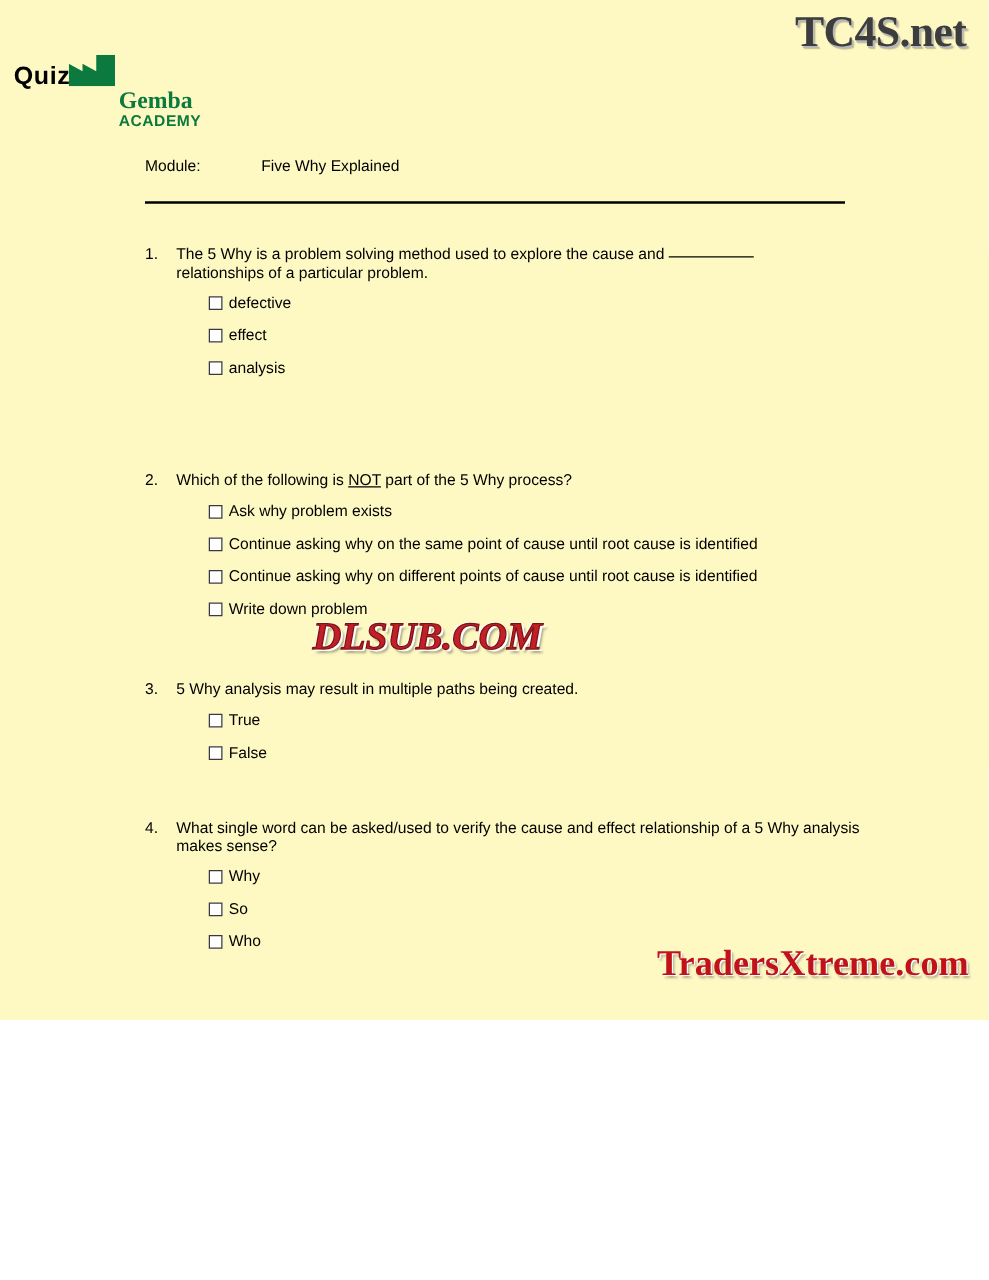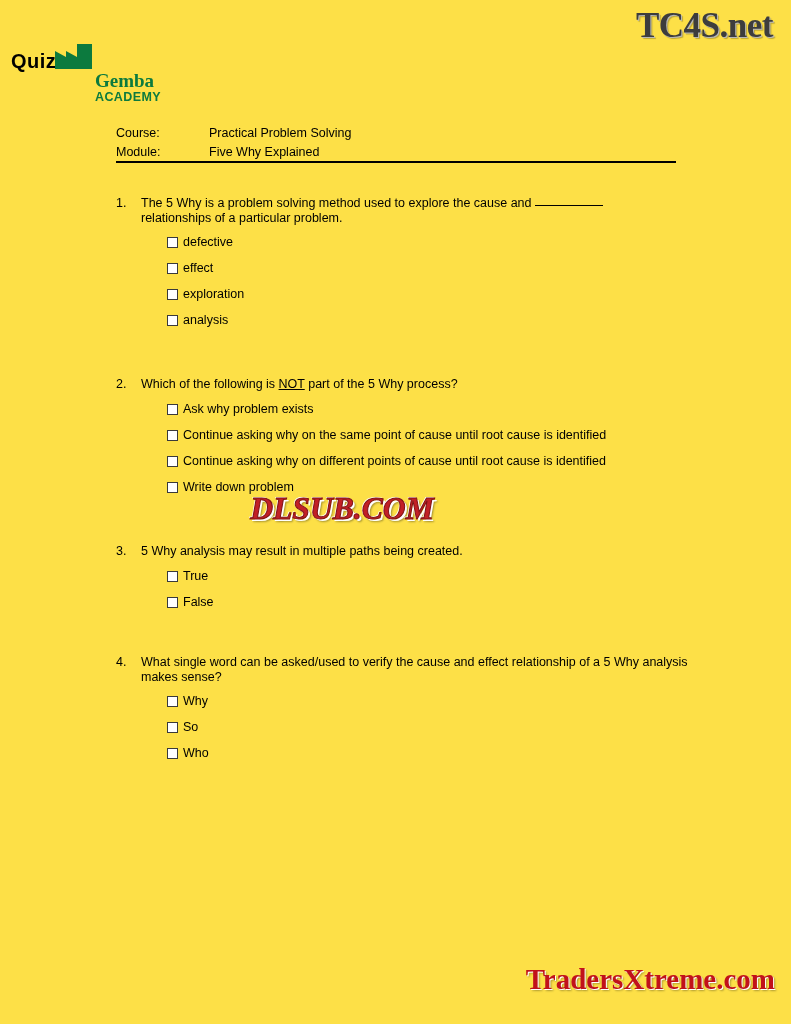--- a/index.html
+++ b/index.html
@@ -13,22 +13,22 @@
     position: relative;
     font-family: "Liberation Sans", sans-serif;
     color: #000000;
     overflow: hidden;
   }
 
   .page {
     position: absolute;
     left: 0; top: 0;
     width: 791px;
-    height: 1024px;
-    background: #fde047;
+    height: 816px;
+    background: #fef9c3;
   }
 
   
   .wm-top {
     position: absolute;
     right: 18px;
     top: 6px;
     font-family: "Liberation Serif", serif;
     font-weight: bold;
     font-size: 35px;
@@ -207,24 +207,20 @@
     <span class="logo-text">
       <span class="logo-gemba">Gemba</span>
       <span class="logo-academy">ACADEMY</span>
     </span>
   </div>
 
   <div class="doc-title">Quiz</div>
 
   <div class="meta">
     <div class="meta-row">
-      <div class="meta-label">Course:</div>
-      <div class="meta-value">Practical Problem Solving</div>
-    </div>
-    <div class="meta-row">
       <div class="meta-label">Module:</div>
       <div class="meta-value">Five Why Explained</div>
     </div>
   </div>
 
   <div class="rule"></div>
 
   <div class="question" style="top:196px;">
     <div class="q-head">
       <div class="q-num">1.</div>
@@ -237,24 +233,20 @@
       <div class="choice">
         <span class="cbox"></span>
         <span>defective</span>
       </div>
       <div class="choice">
         <span class="cbox"></span>
         <span>effect</span>
       </div>
       <div class="choice">
         <span class="cbox"></span>
-        <span>exploration</span>
-      </div>
-      <div class="choice">
-        <span class="cbox"></span>
         <span>analysis</span>
       </div>
     </div>
   </div>
 
   <div class="question" style="top:377px;">
     <div class="q-head">
       <div class="q-num">2.</div>
       <div class="q-text">
         <span>Which of the following is </span><span class="u">NOT</span><span> part of the 5 Why process?</span>

